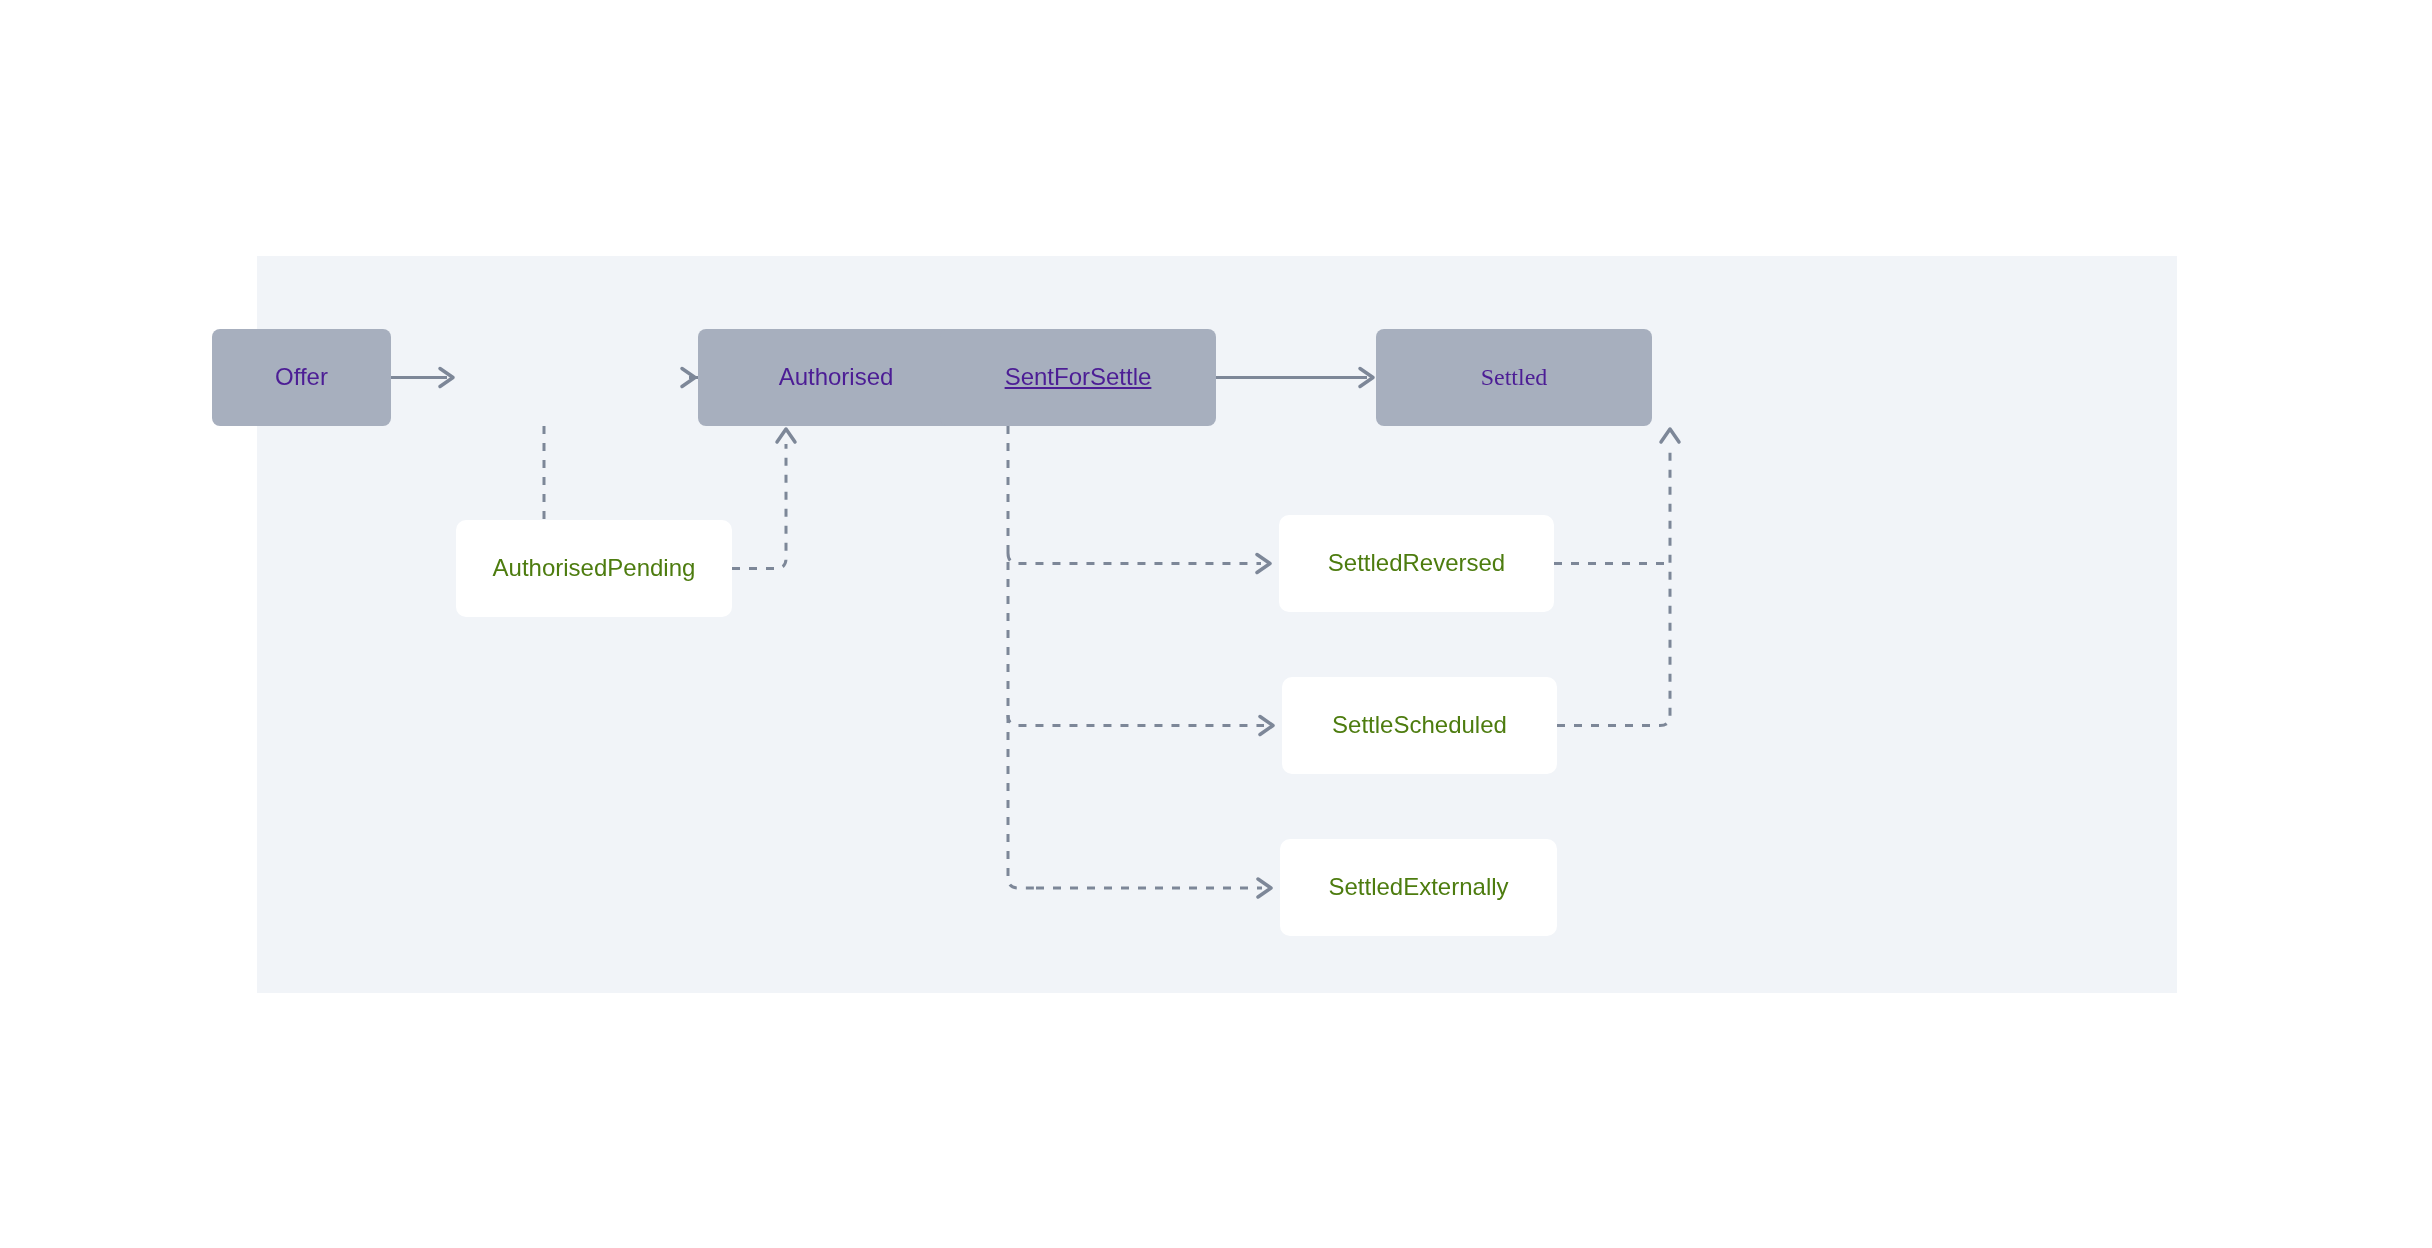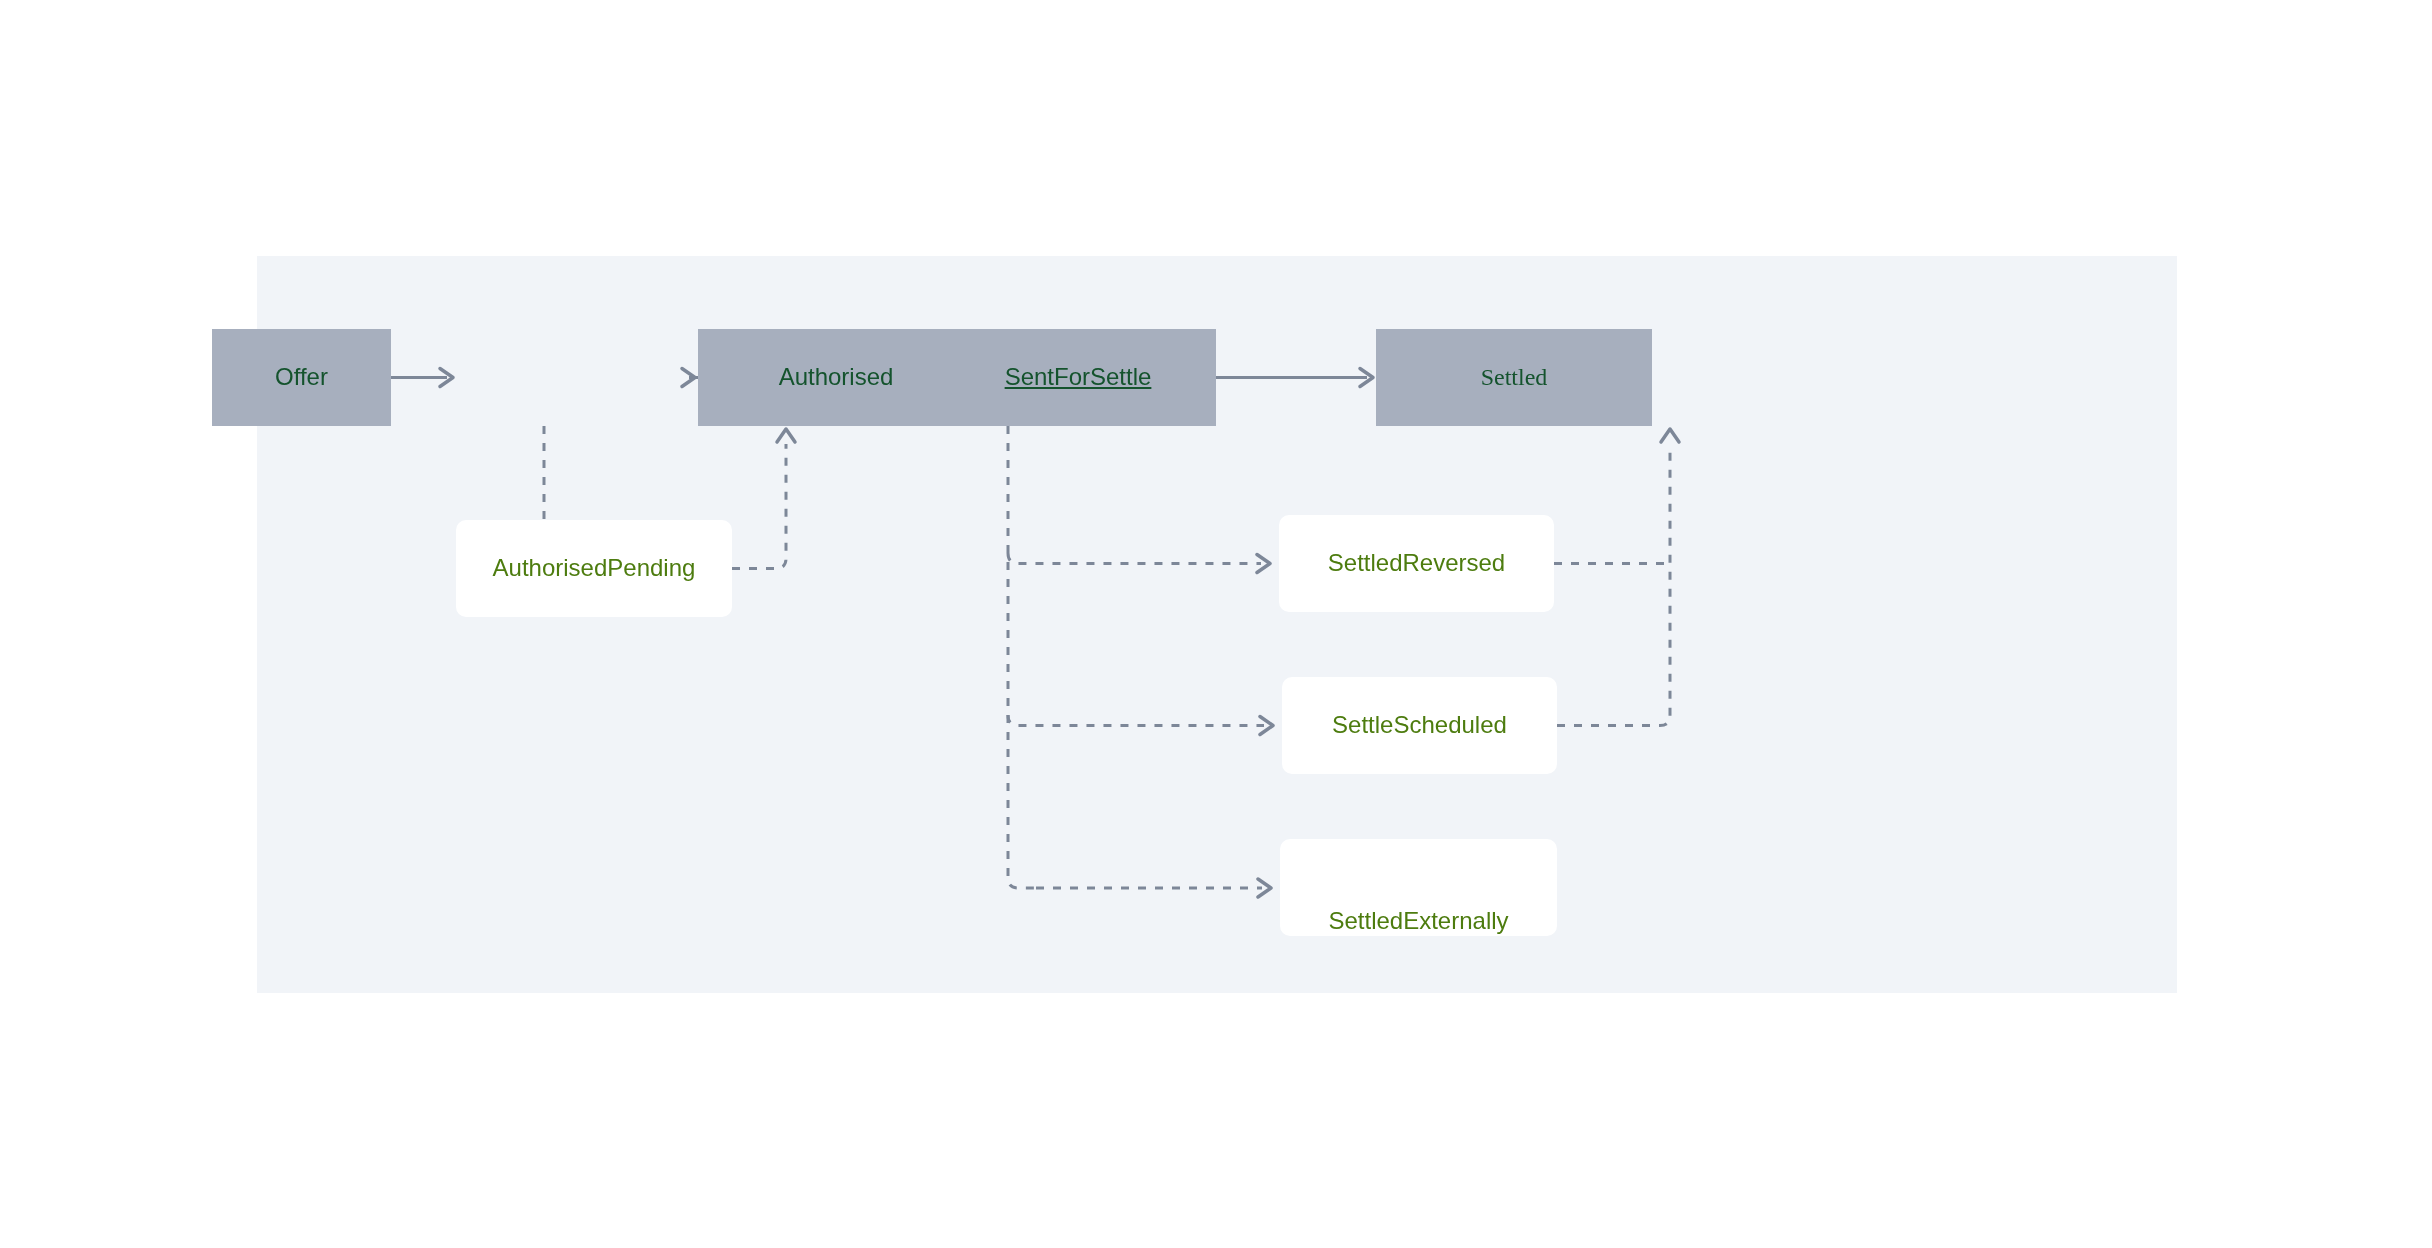--- a/index.html
+++ b/index.html
@@ -38,22 +38,22 @@
     position: absolute;
     box-sizing: border-box;
     display: flex;
     align-items: center;
     justify-content: center;
     text-align: center;
     line-height: 1.2;
   }
   .node.state {
     background: #a7afbe;
-    border-radius: 0;
-    color: #14532d;
+    border-radius: 8px;
+    color: #4c1d95;
     font-size: 24px;
   }
   .node.sub {
     background: #ffffff;
     border-radius: 10px;
     color: #4d7c0f;
     font-size: 24px;
   }
   .node .label {
     pointer-events: none;
@@ -162,18 +162,18 @@
     </div>
 
     <div class="node sub" style="left:1022px; top:259px; width:275px; height:97px;">
       <span class="label">SettledReversed</span>
     </div>
 
     <div class="node sub" style="left:1025px; top:421px; width:275px; height:97px;text-align:center;">
       <span class="label">SettleScheduled</span>
     </div>
 
-    <div class="node sub" style="left:1023px; top:583px; width:277px; height:97px;align-items:flex-end;">
+    <div class="node sub" style="left:1023px; top:583px; width:277px; height:97px;">
       <span class="label">SettledExternally</span>
     </div>
 
   </div>
 </div>
 
 </body></html>

